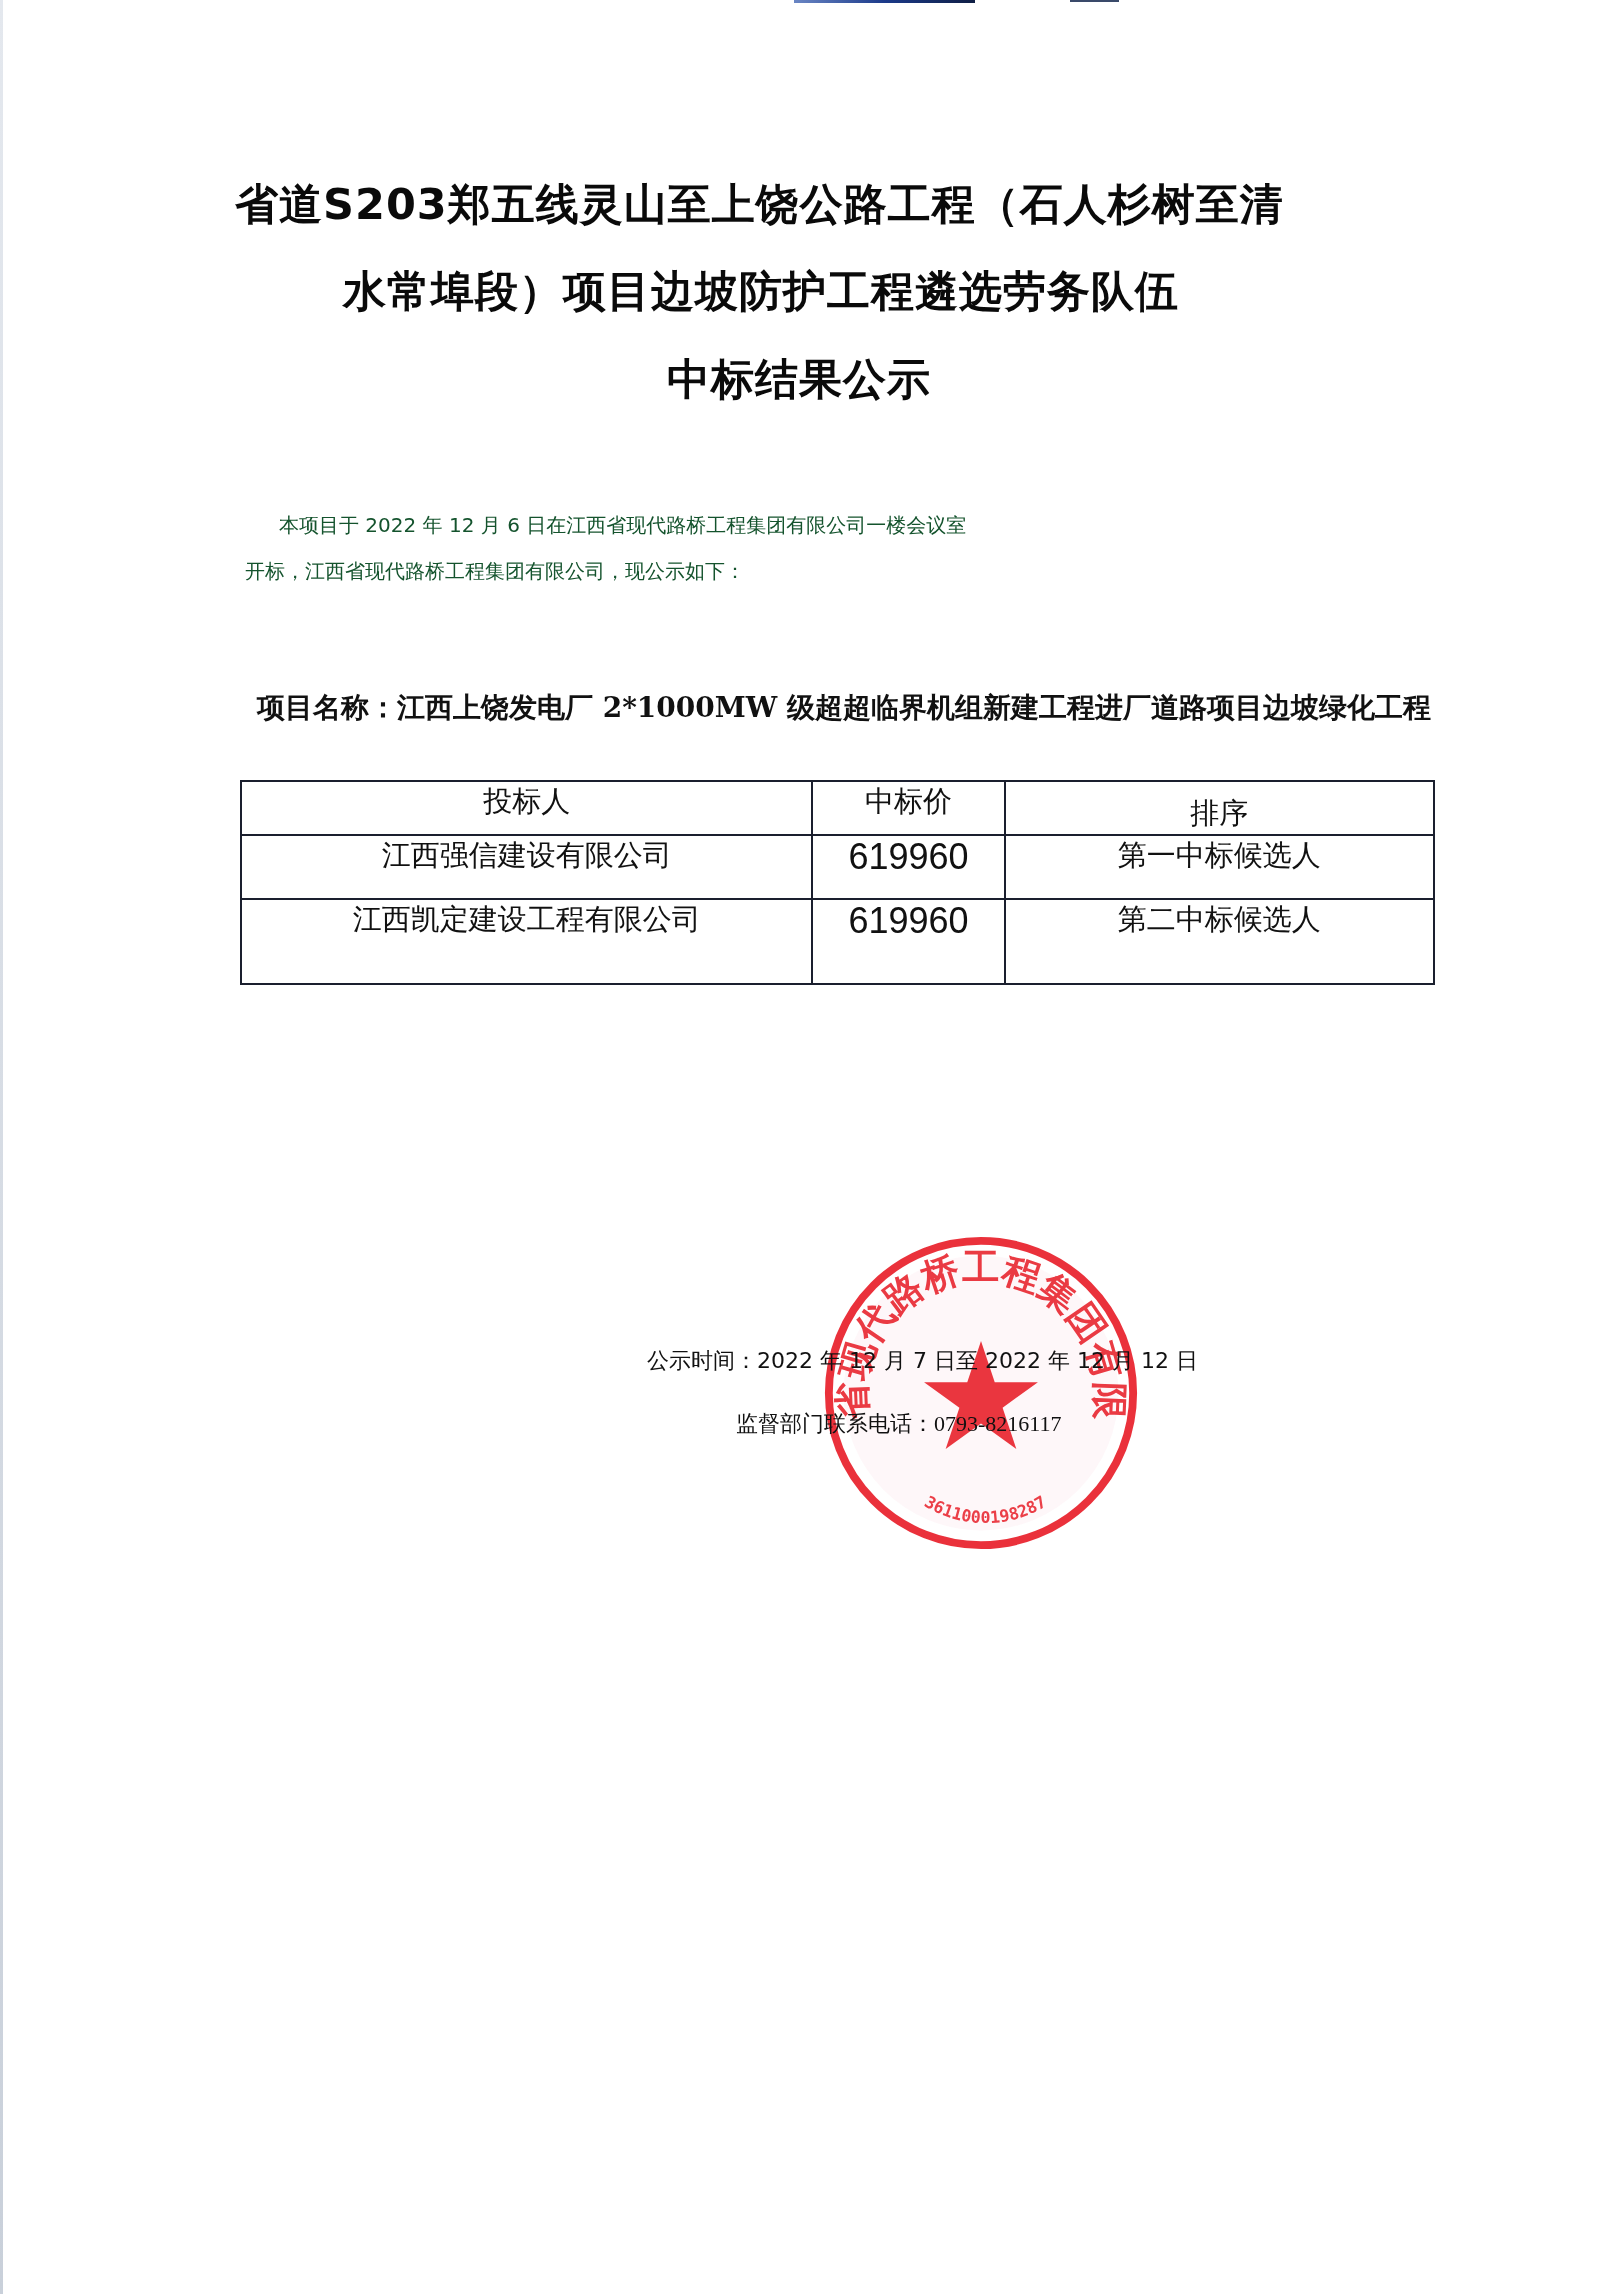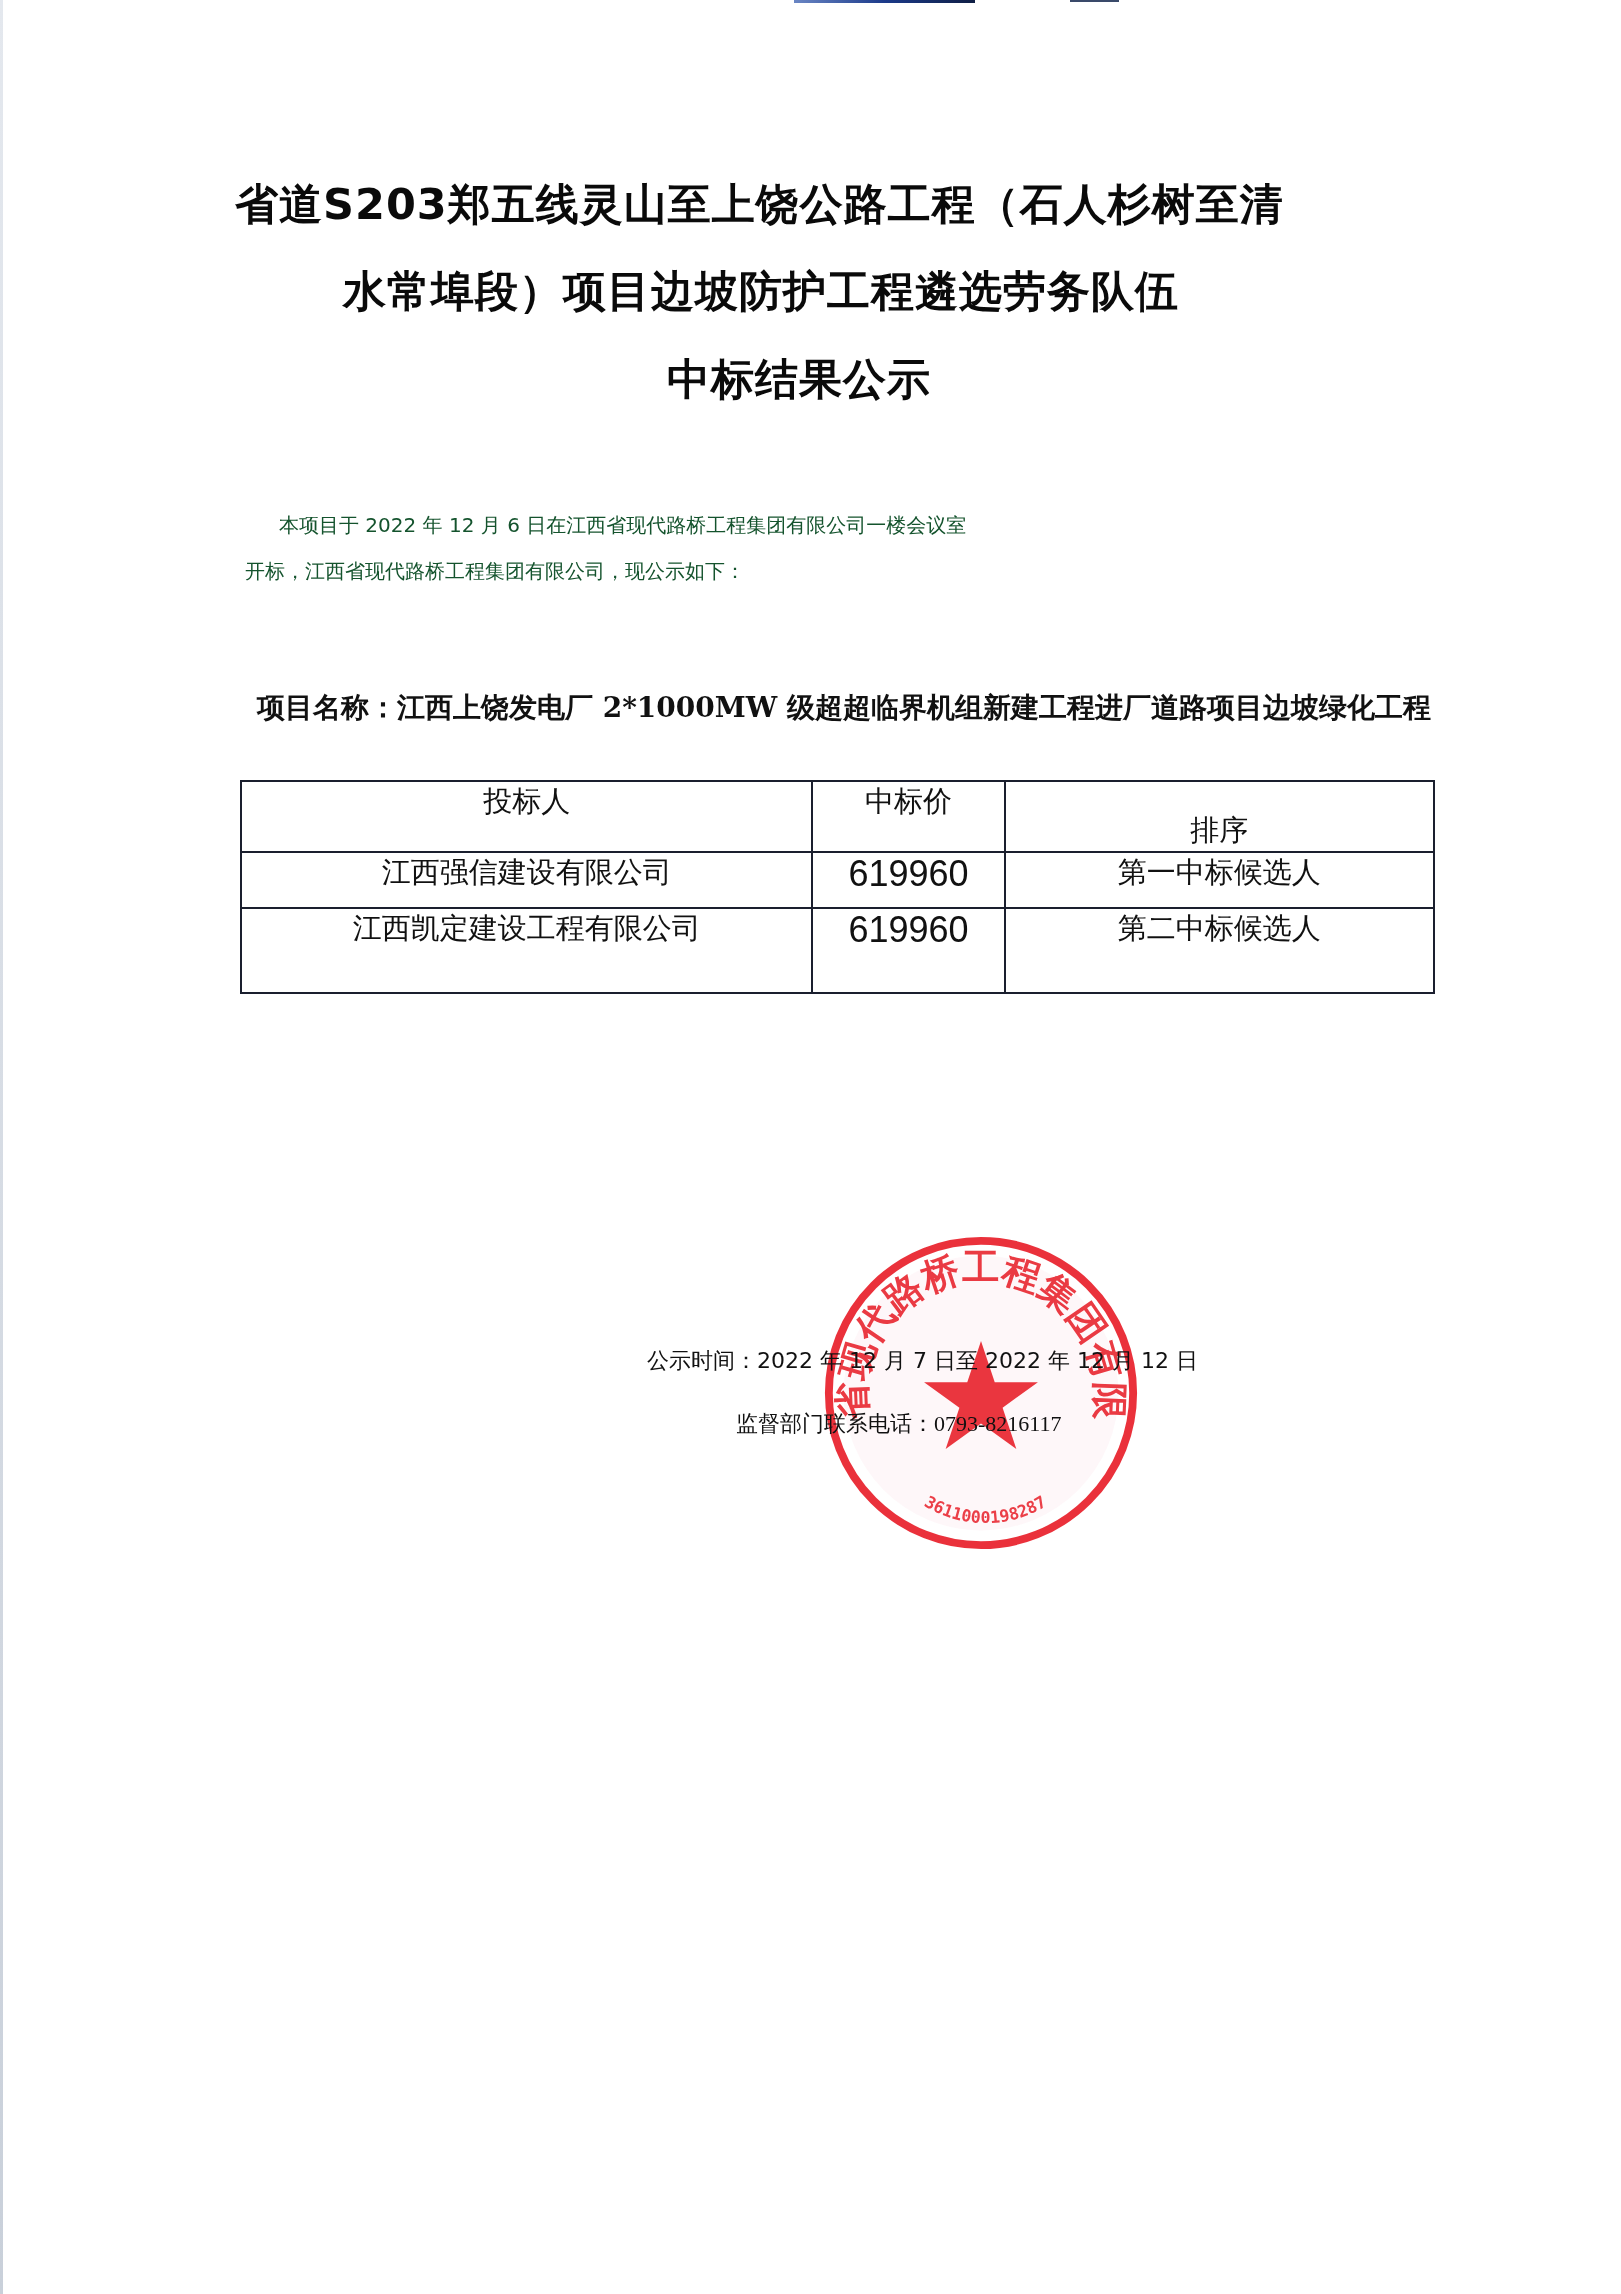--- a/index.html
+++ b/index.html
@@ -92,22 +92,22 @@
       text-align: center;
       font-weight: normal;
       padding: 0;
       color: #111;
     }
     .col-bidder { width: 571px; }
     .col-price { width: 192px; }
     .col-rank { width: 429px; }
     .row-head { height: 47px; }
     .row-head th { vertical-align: top; padding-top: 3.9px; }
-    .row-head th.rank-h { vertical-align: middle; padding-top: 29px; }
-    .row-1 { height: 56px; }
+    .row-head th.rank-h { vertical-align: middle; padding-top: 12px; }
+    .row-1 { height: 64px; }
     .row-1 td { vertical-align: top; padding-top: 9.8px; }
     .row-2 { height: 85px; }
     .row-2 td { vertical-align: top; padding-top: 11.8px; }
     .row-3 { height: 96px; }
     .row-3 td { vertical-align: top; padding-top: 11.8px; }
     .price-cell {
       font-family: "Liberation Sans", sans-serif;
       font-weight: bold;
       font-size: 36px;
     }

